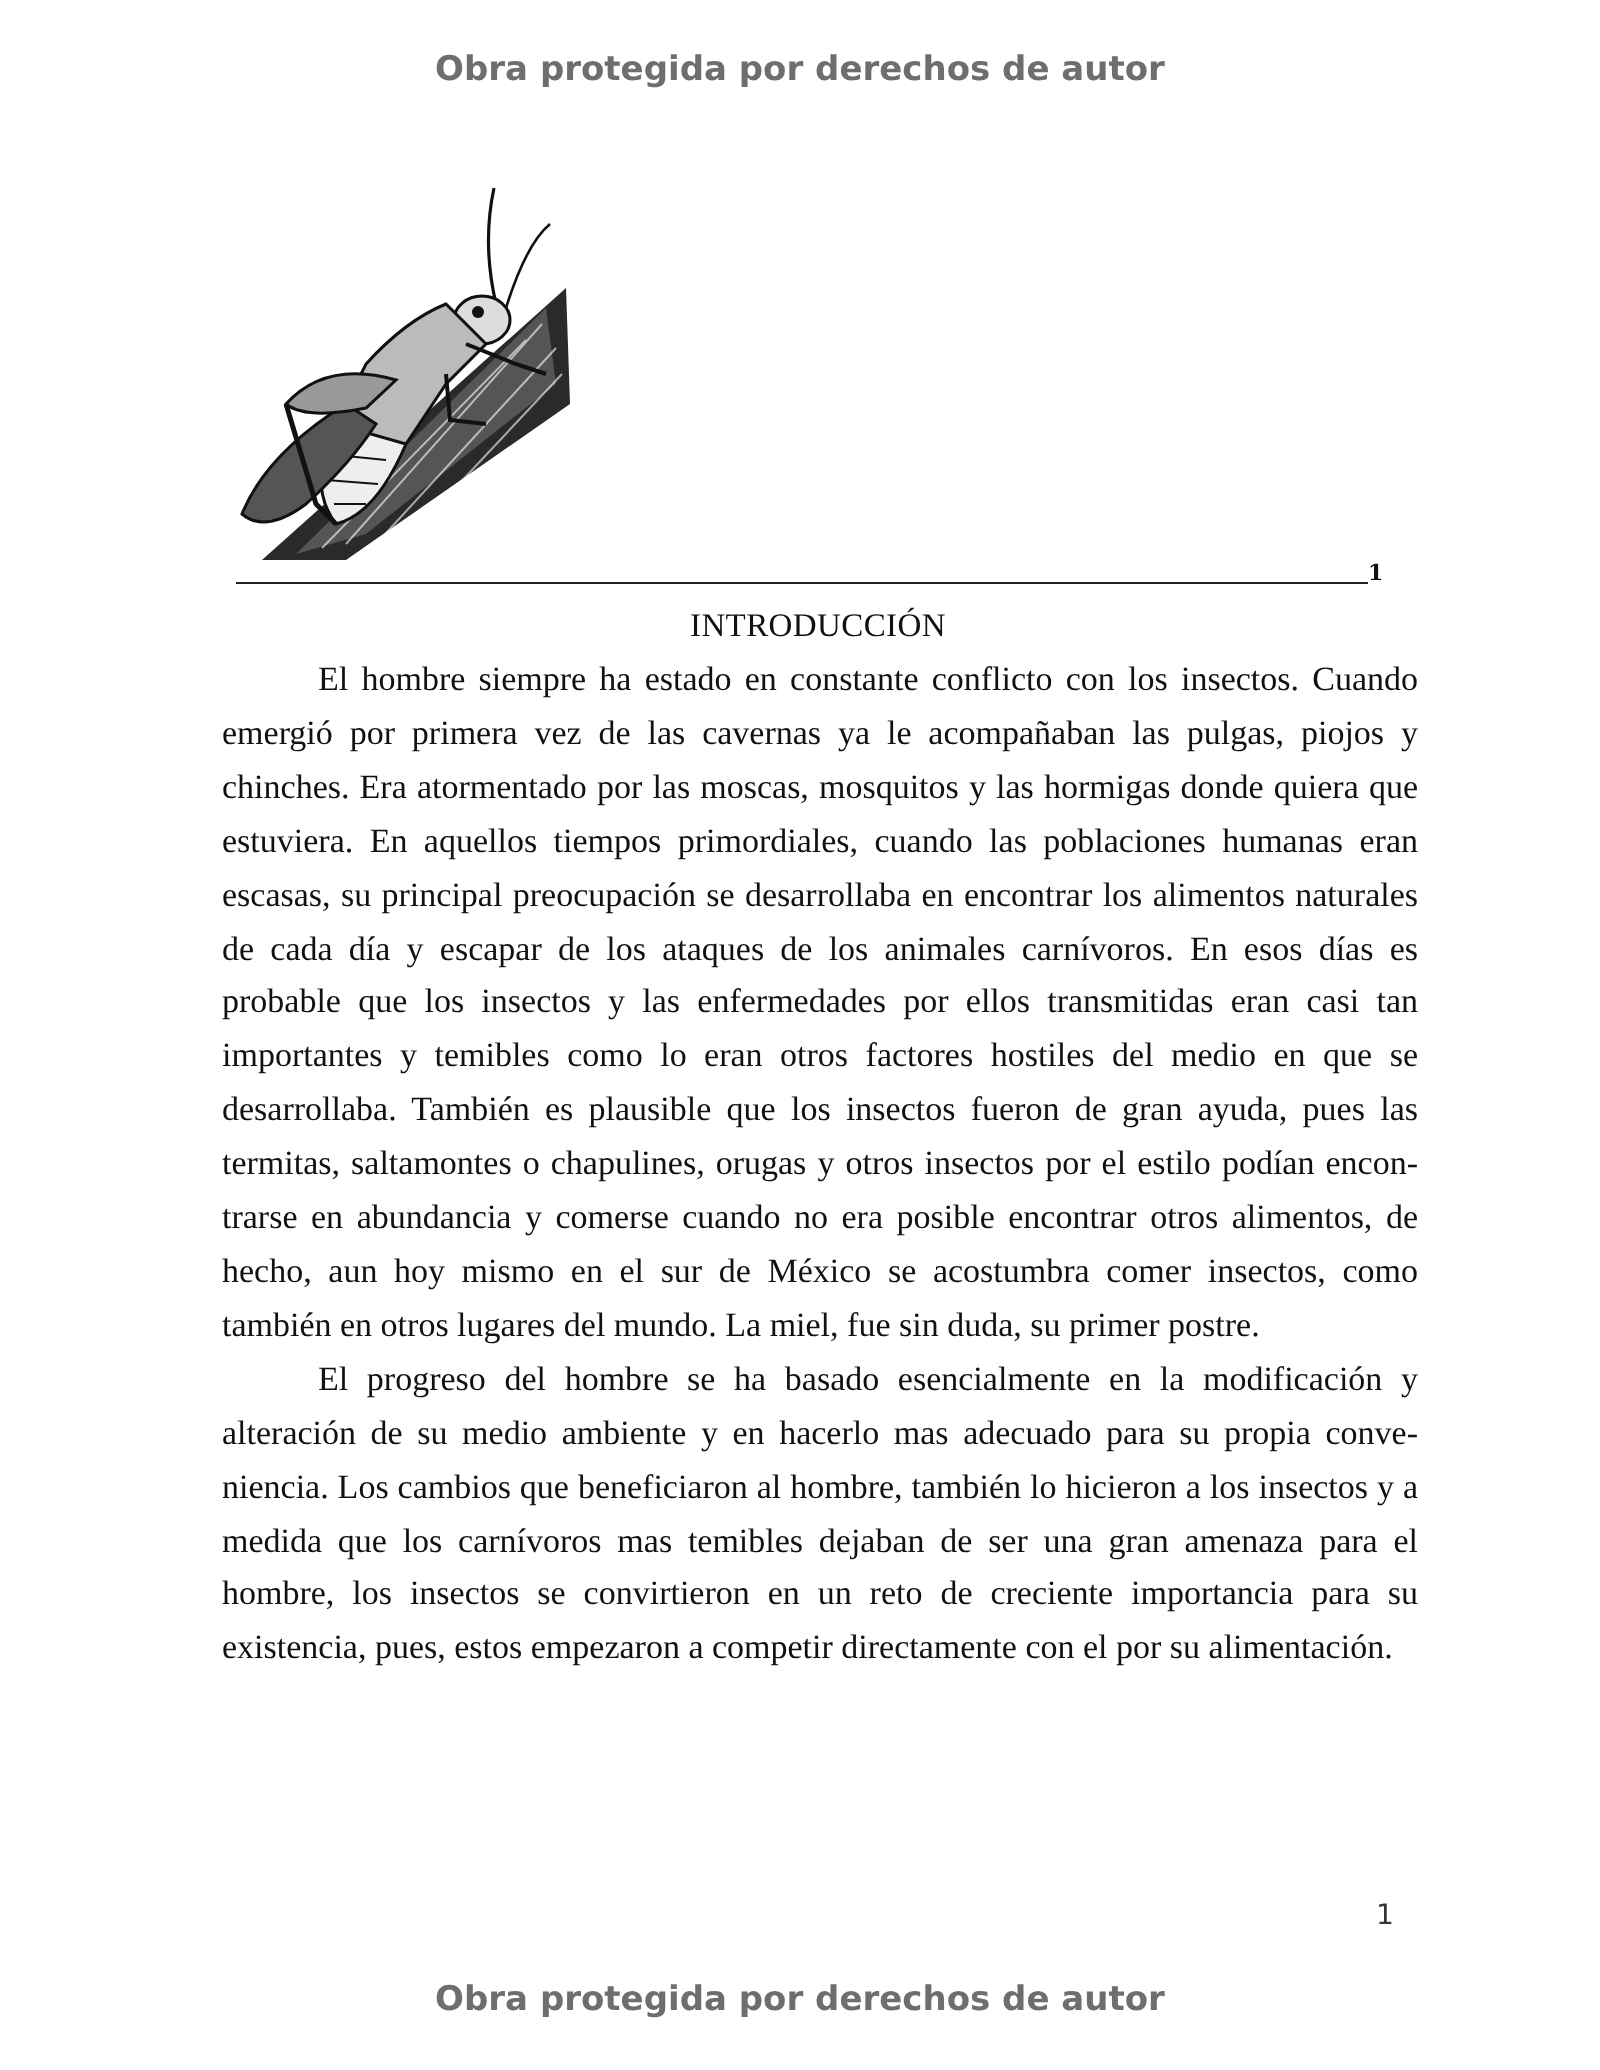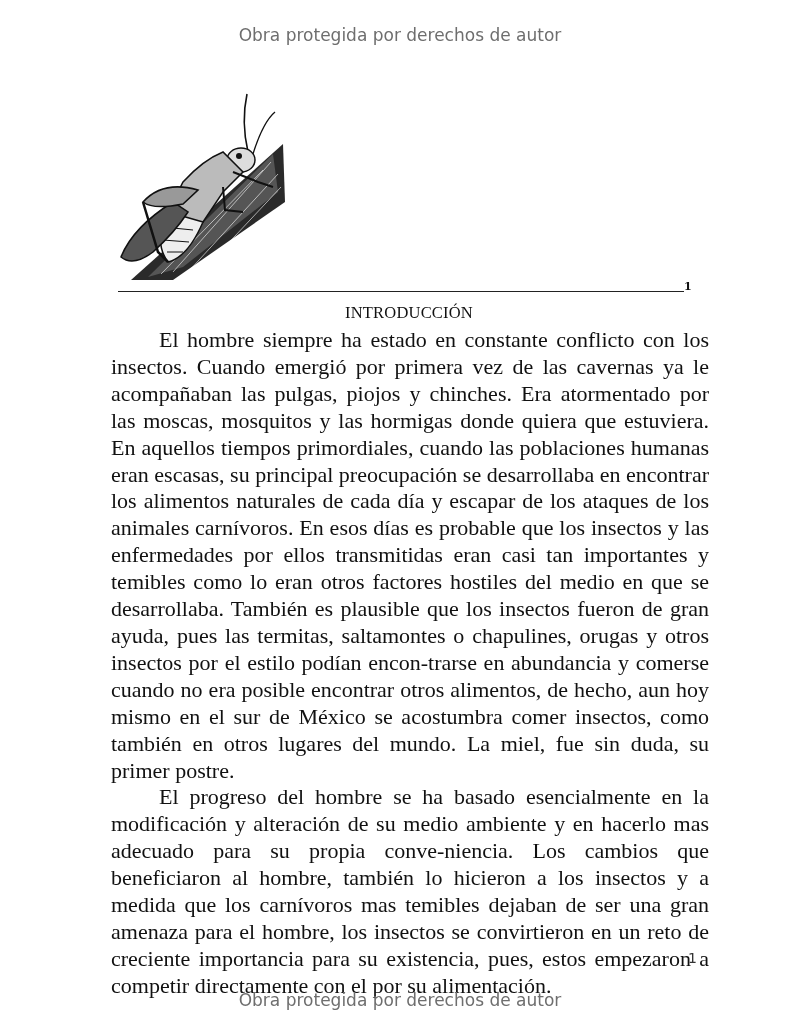--- a/index.html
+++ b/index.html
@@ -1,38 +1,38 @@
 <!DOCTYPE html>
 <html><head>
 <meta charset="utf-8">
 <style>
   html, body { margin: 0; padding: 0; background: #ffffff; }
   body { width: 800px; height: 1035px; position: relative; overflow: hidden; }
   .watermark {
     position: absolute; left: 0; width: 800px; text-align: center;
-    font-family: "DejaVu Sans", sans-serif; font-size: 17px; color: #6e6e6e;
+    font-family: "DejaVu Sans", sans-serif; font-size: 17px; color: #6e6e6e; font-weight: bold;
   }
   .wm-top { top: 25px; }
   .wm-bottom { top: 990px; }
   .illustration { position: absolute; left: 113px; top: 92px; width: 175px; height: 188px; }
   .rule-line {
     position: absolute; left: 118px; top: 291px; width: 566px; height: 0;
     border-top: 1px solid #222;
   }
   .footnote-mark {
     position: absolute; left: 684px; top: 280px;
     font-family: "DejaVu Serif", serif; font-size: 11px; font-weight: bold; color: #111;
   }
   .chapter-title {
     position: absolute; left: 0; width: 818px; top: 303px; text-align: center;
     font-family: "Liberation Serif", serif; font-size: 16.5px; color: #111; letter-spacing: 0.2px;
   }
   .body-text {
     position: absolute; left: 111px; top: 327px; width: 598px;
-    font-family: "Liberation Serif", serif; font-size: 22px; line-height: 26.9px; color: #111;
+    font-family: "Liberation Serif", serif; font-size: 17px; line-height: 26.9px; color: #111;
   }
   .body-text p { margin: 0; text-align: justify; text-indent: 48px; }
   .page-number {
     position: absolute; left: 688px; top: 950px;
     font-family: "DejaVu Sans", sans-serif; font-size: 14px; color: #333;
   }
 </style>
 </head>
 <body>
 

